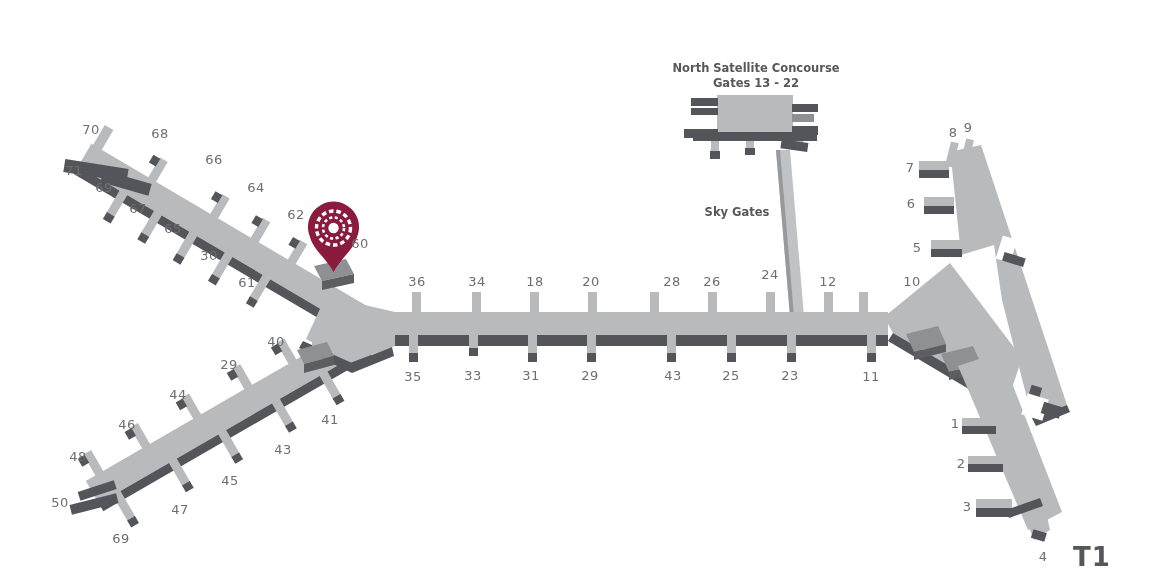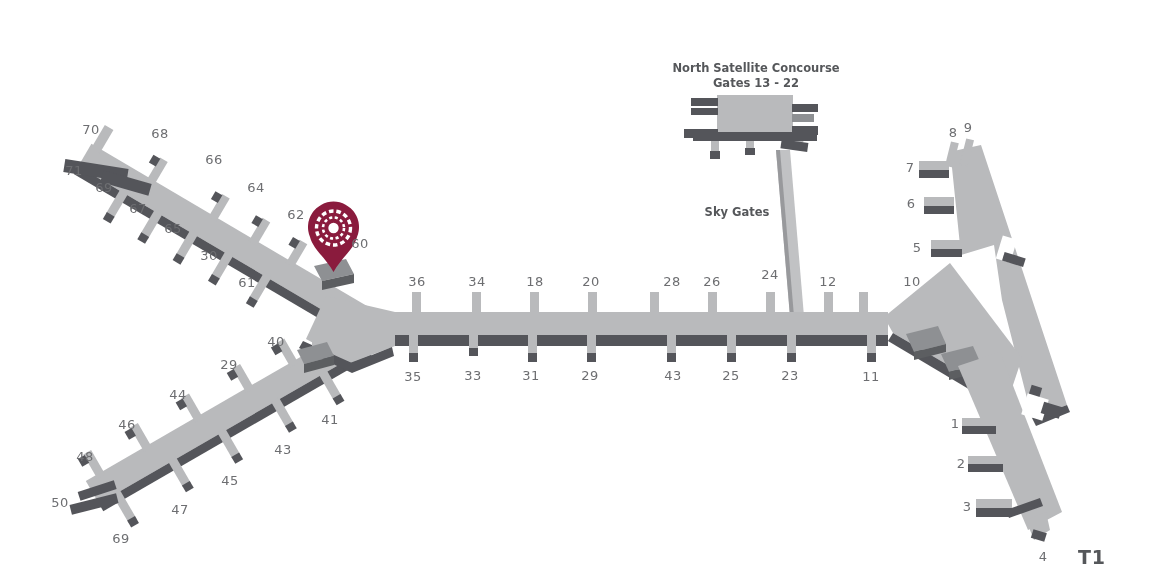--- a/index.html
+++ b/index.html
@@ -37,21 +37,21 @@
     font-weight:bold;
     color:var(--header,#55575a);
     text-align:center;
     line-height:1.3;
     white-space:nowrap;
     user-select:none;
   }
   .tlabel{
     position:absolute;
     transform:translate(-50%,-50%);
-    font-size:19px;
+    font-size:26px;
     font-weight:bold;
     letter-spacing:1px;
     color:var(--header,#55575a);
     white-space:nowrap;
     user-select:none;
   }
 </style>
 </head>
 <body>
 
@@ -281,21 +281,21 @@
   <div class="glabel" style="left:104px;top:187px">69</div>
   <div class="glabel" style="left:138px;top:208px">67</div>
   <div class="glabel" style="left:173px;top:228px">65</div>
   <div class="glabel" style="left:209px;top:255px">30</div>
   <div class="glabel" style="left:247px;top:282px">61</div>
 
   <div class="glabel" style="left:276px;top:341px">40</div>
   <div class="glabel" style="left:229px;top:364px">29</div>
   <div class="glabel" style="left:178px;top:394px">44</div>
   <div class="glabel" style="left:127px;top:424px">46</div>
-  <div class="glabel" style="left:85px;top:456px">48</div>
+  <div class="glabel" style="left:78px;top:456px">48</div>
   <div class="glabel" style="left:60px;top:502px">50</div>
 
   <div class="glabel" style="left:330px;top:419px">41</div>
   <div class="glabel" style="left:283px;top:449px">43</div>
   <div class="glabel" style="left:230px;top:480px">45</div>
   <div class="glabel" style="left:180px;top:509px">47</div>
   <div class="glabel" style="left:121px;top:538px">69</div>
 
   <div class="glabel" style="left:953px;top:132px">8</div>
   <div class="glabel" style="left:968px;top:127px">9</div>

